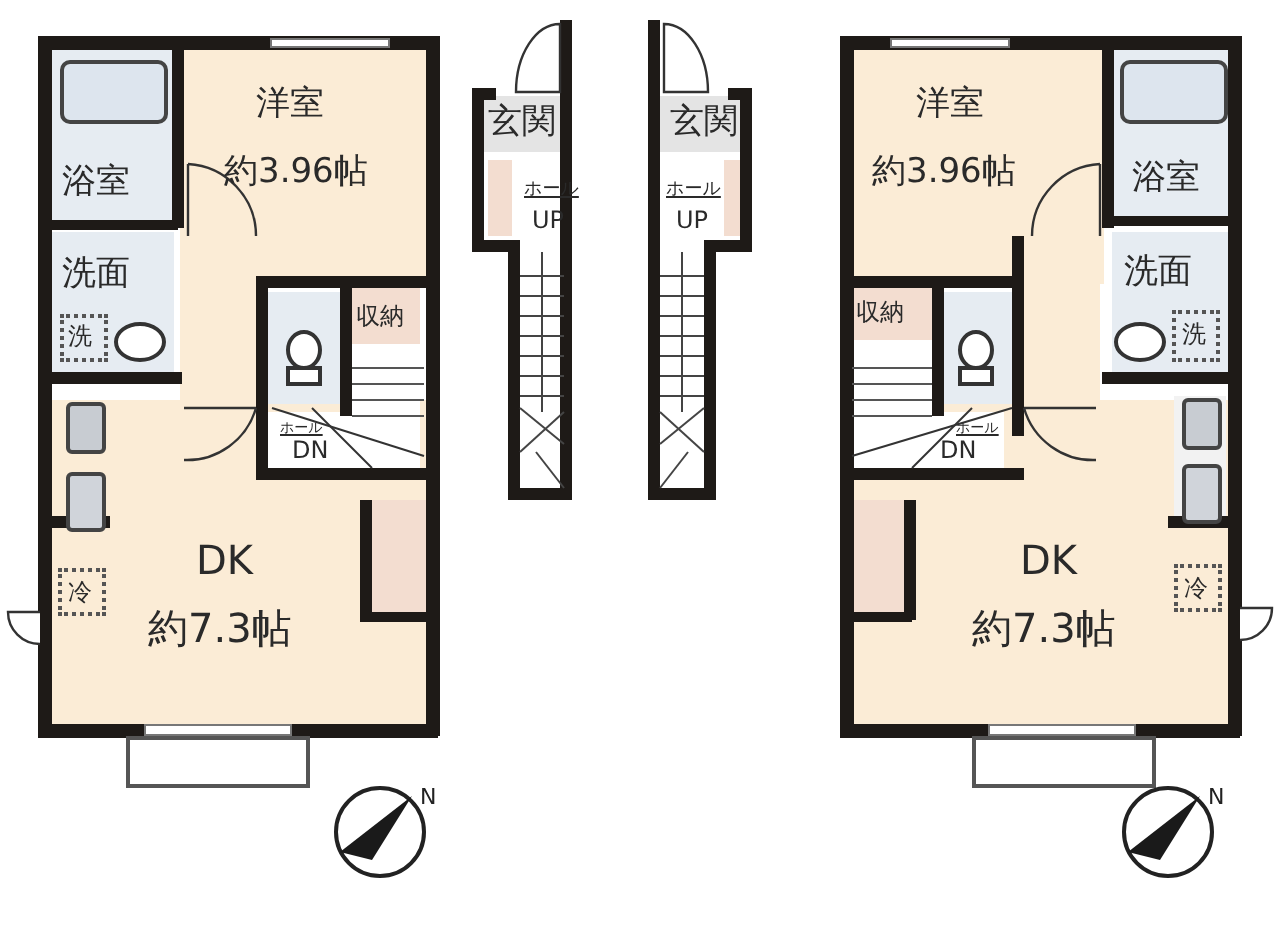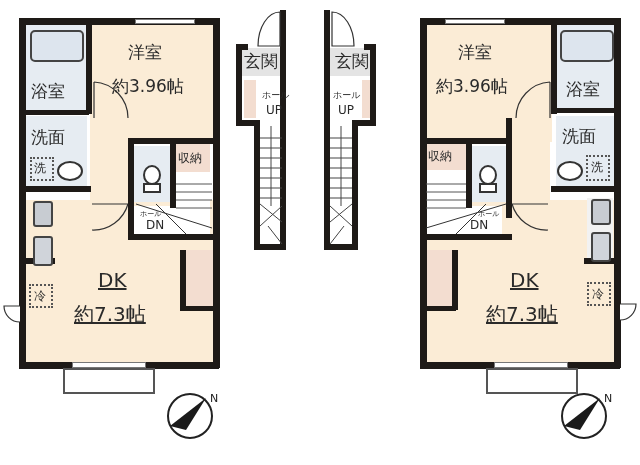--- a/index.html
+++ b/index.html
@@ -6,24 +6,24 @@
   body { width:640px; height:465px; position:relative; overflow:hidden;
          font-family:"DejaVu Sans", sans-serif; color:#222; }
   .abs { position:absolute; }
   .wall { position:absolute; background:#1e1a17; }
   .room-floor { position:absolute; background:#fbecd6; }
   .wet { position:absolute; background:#e6ecf2; }
   .entry { position:absolute; background:#e4e4e4; }
   .storage { position:absolute; background:#f3ddd0; }
   .white { position:absolute; background:#ffffff; }
   .lbl { position:absolute; white-space:nowrap; text-align:center; line-height:1; color:#2a2a2a; }
-  .big { font-size:22px;text-decoration:underline; }
+  .big { font-size:22px; }
   .med { font-size:17px; }
   .sm { font-size:12px; }
-  .xs { font-size:7px; }
+  .xs { font-size:7px;text-decoration:underline; }
   .dotted { position:absolute; border:2px dotted #555; box-sizing:border-box; }
   .win { position:absolute; background:#fff; border:1px solid #777; box-sizing:border-box; }
   svg { position:absolute; overflow:visible; }
 </style>
 </head>
 <body>
 
 <div>
 
   <div class="room-floor" style="left:90px;top:24px;width:123px;height:118px;"></div>

